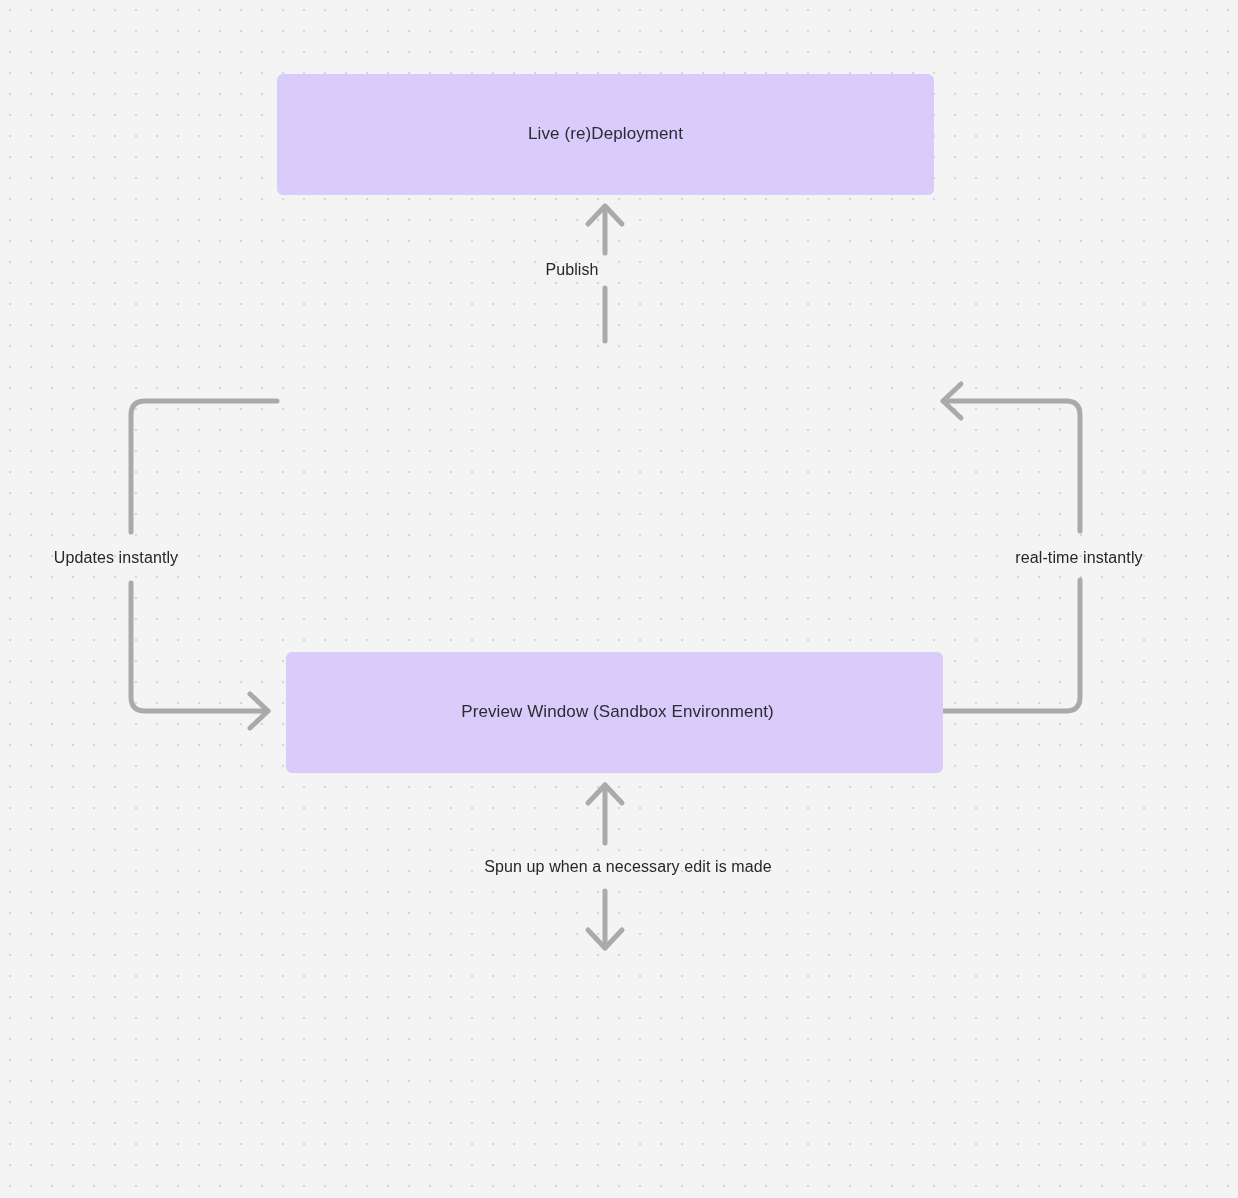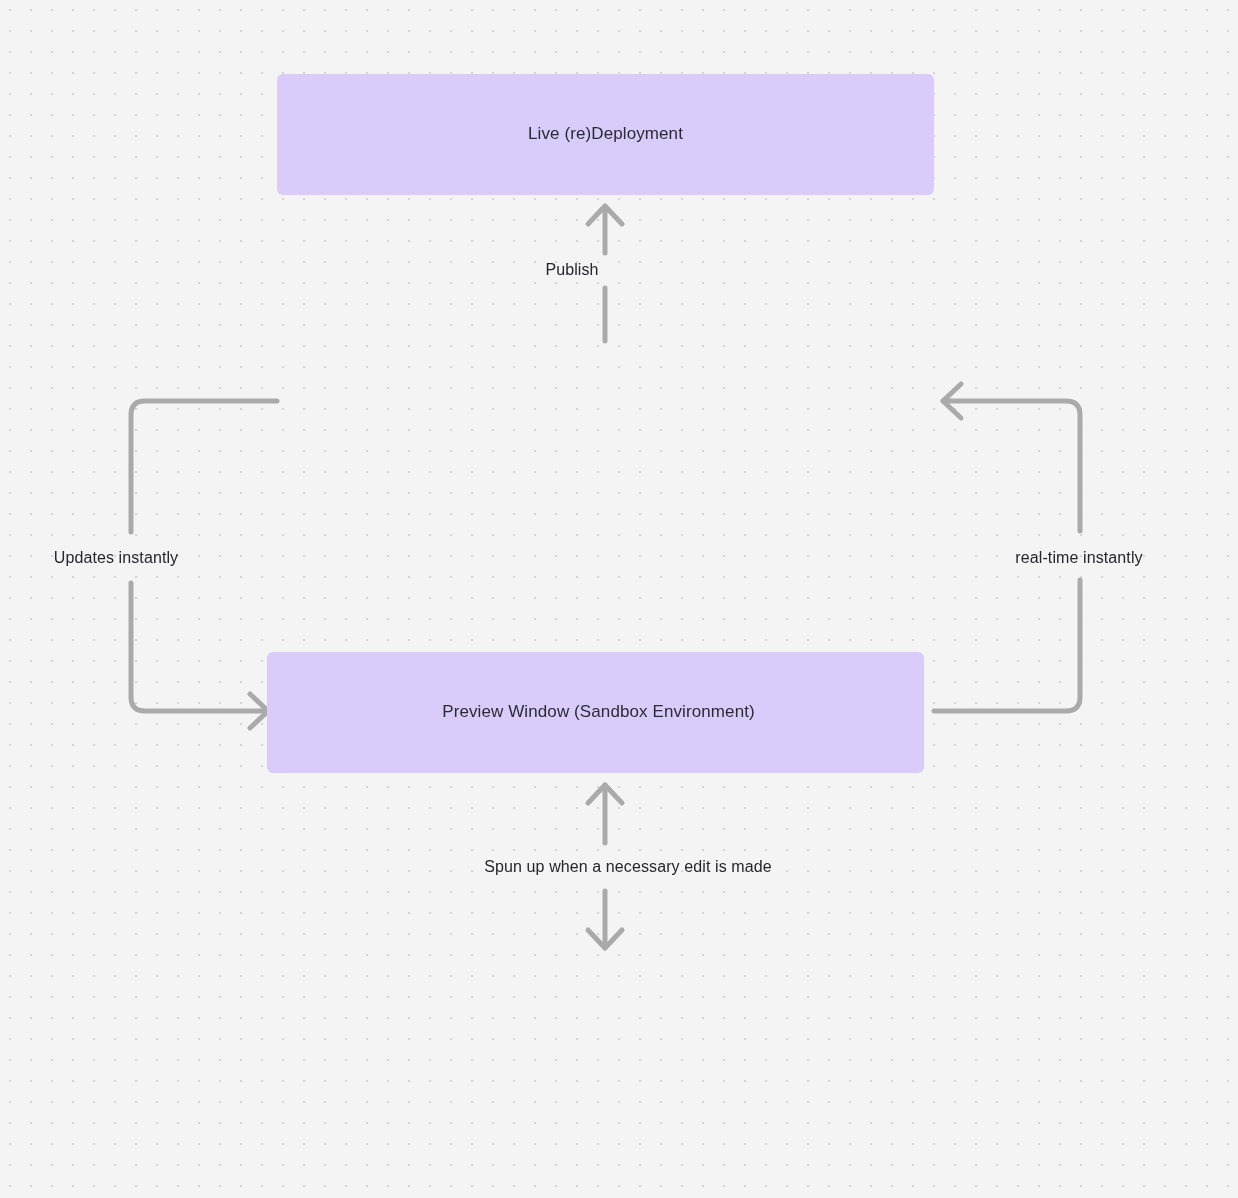--- a/index.html
+++ b/index.html
@@ -89,21 +89,21 @@
       </g>
 
     </g>
   </svg>
 
   <div class="node" style="left:277px; top:74px; width:657px; height:121px; background:#d9ccfb;">
     <span class="node-label">Live (re)Deployment</span>
   </div>
 
 
-  <div class="node" style="left:267px; top:652px; width:657px; height:121px; background:#d9ccfb;padding-left:22px;">
+  <div class="node" style="left:286px; top:652px; width:657px; height:121px; background:#d9ccfb;padding-left:22px;">
     <span class="node-label">Preview Window (Sandbox Environment)</span>
   </div>
 
 
   <div class="edge-label" style="left:572px; top:270px;">Publish</div>
 
   <div class="edge-label" style="left:116px; top:558px;">Updates instantly</div>
 
   <div class="edge-label" style="left:1079px; top:558px;">real-time instantly</div>
 

